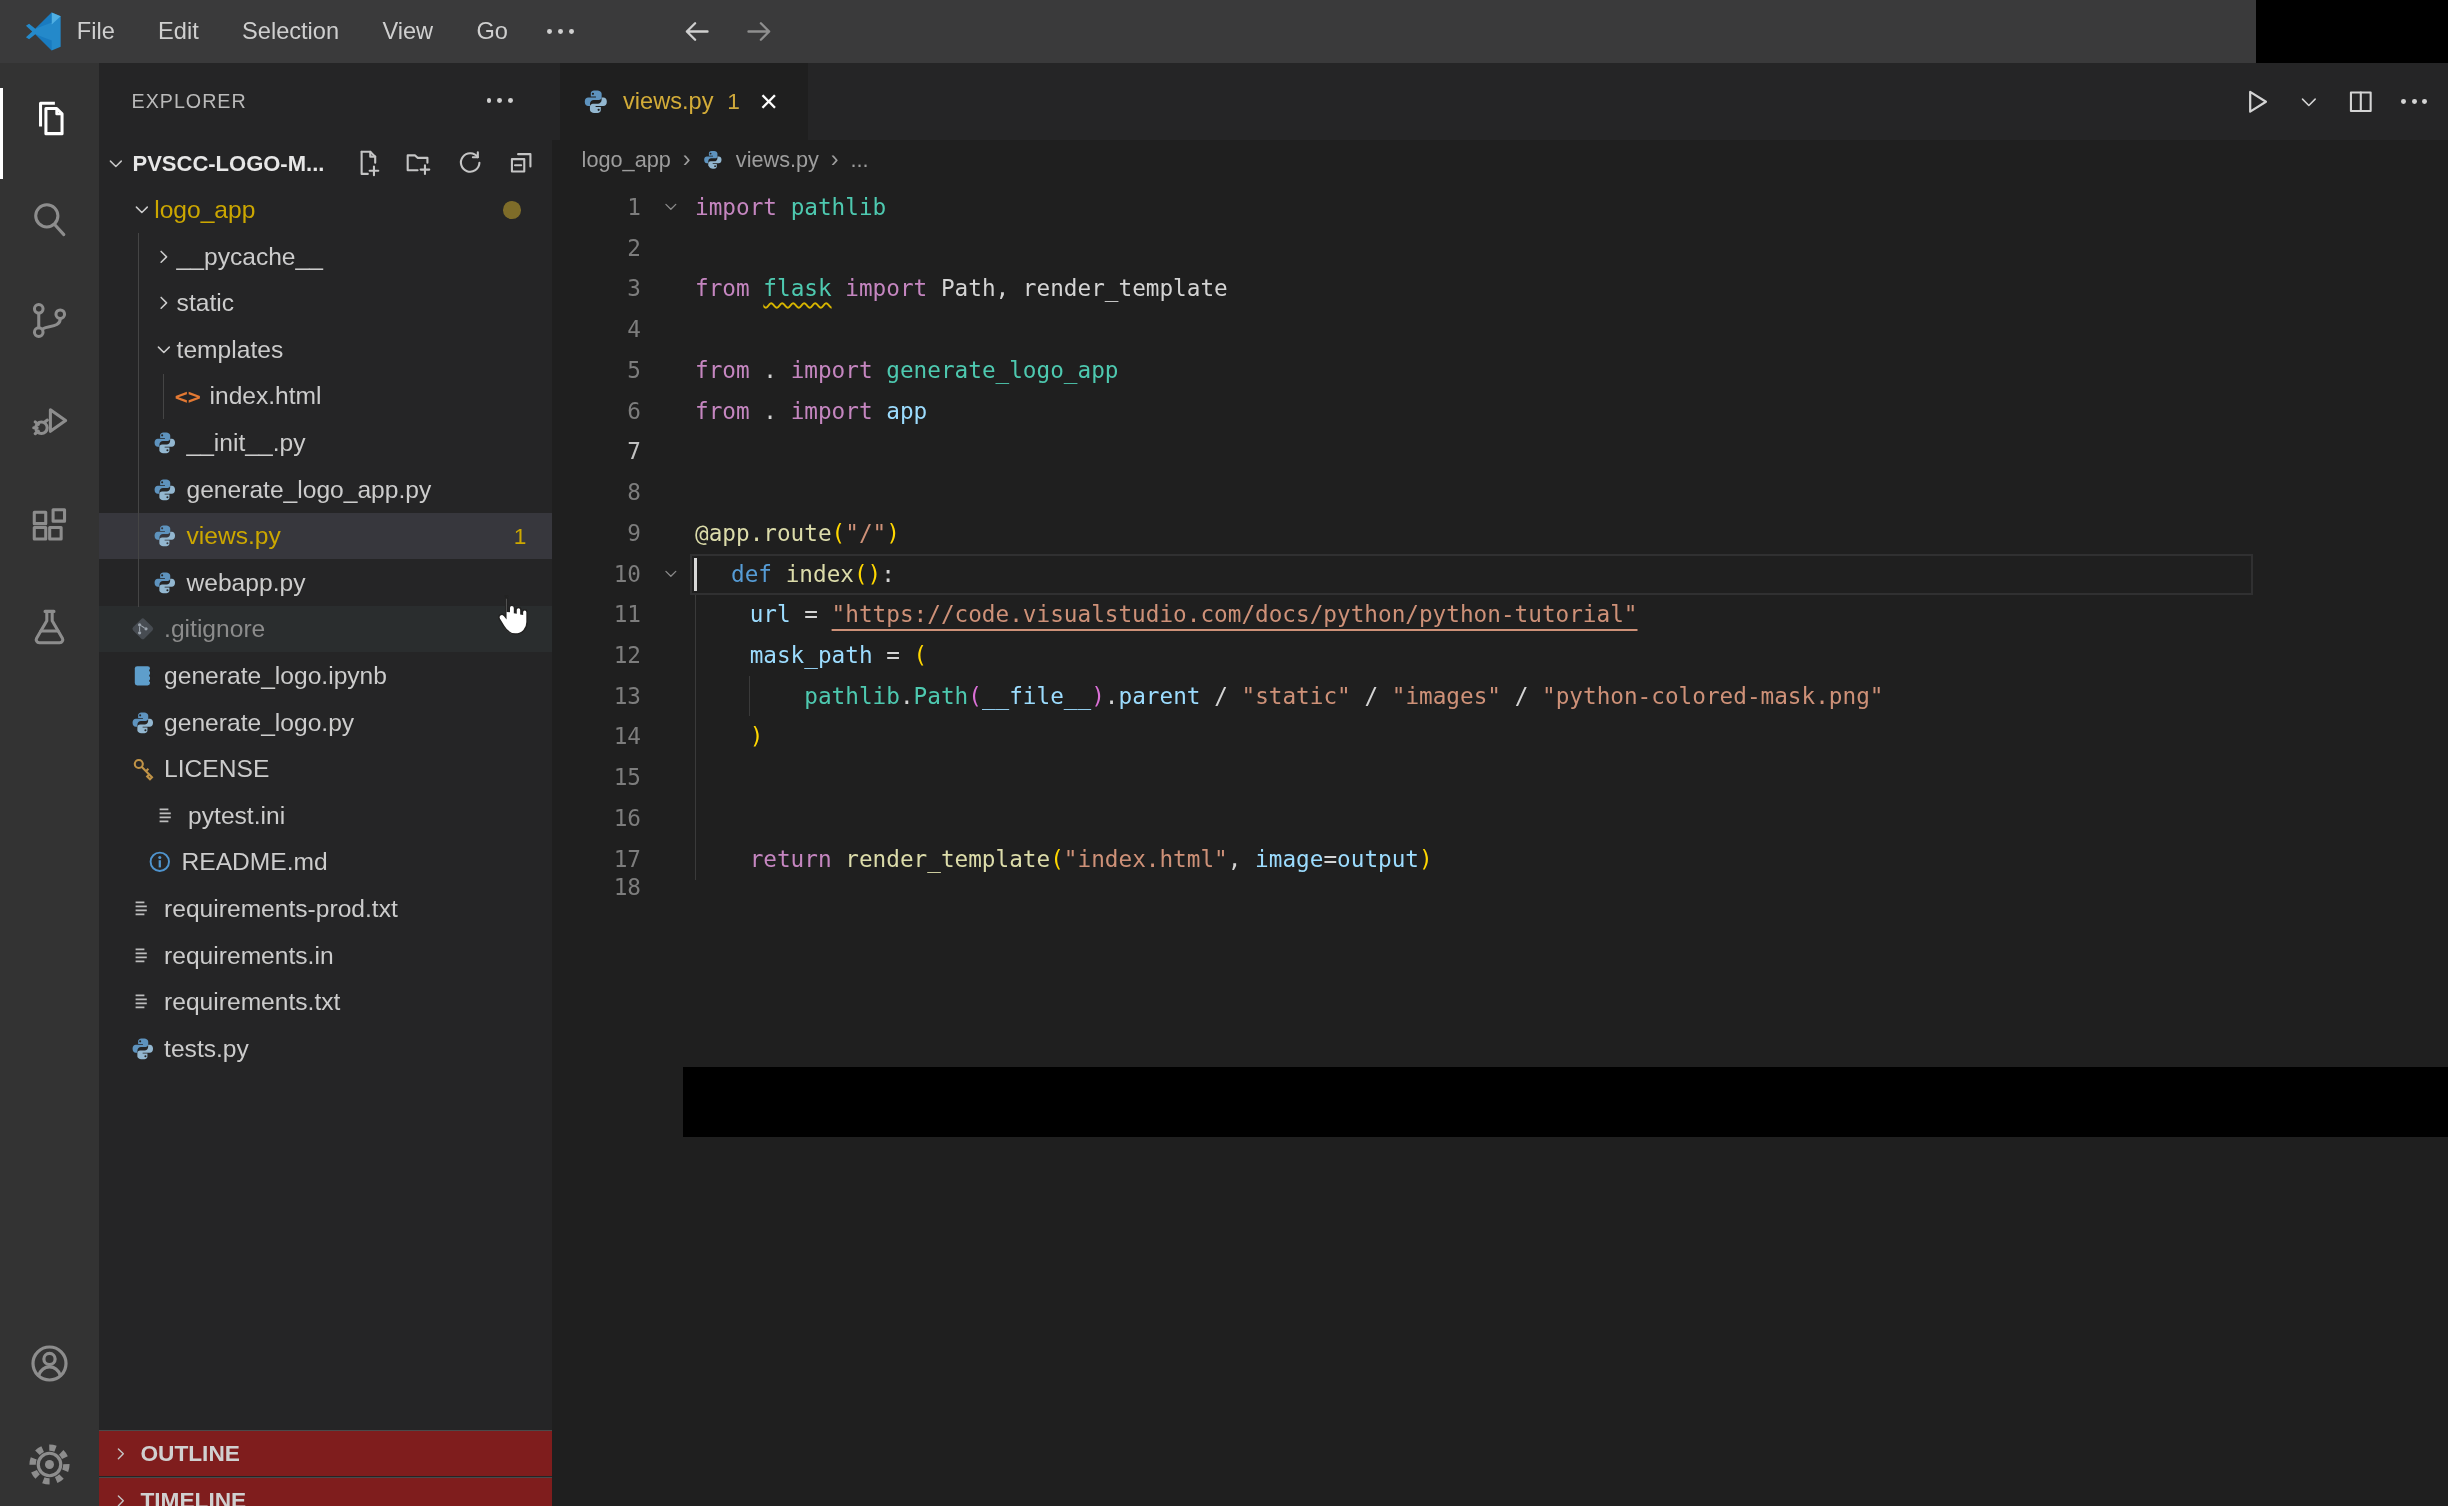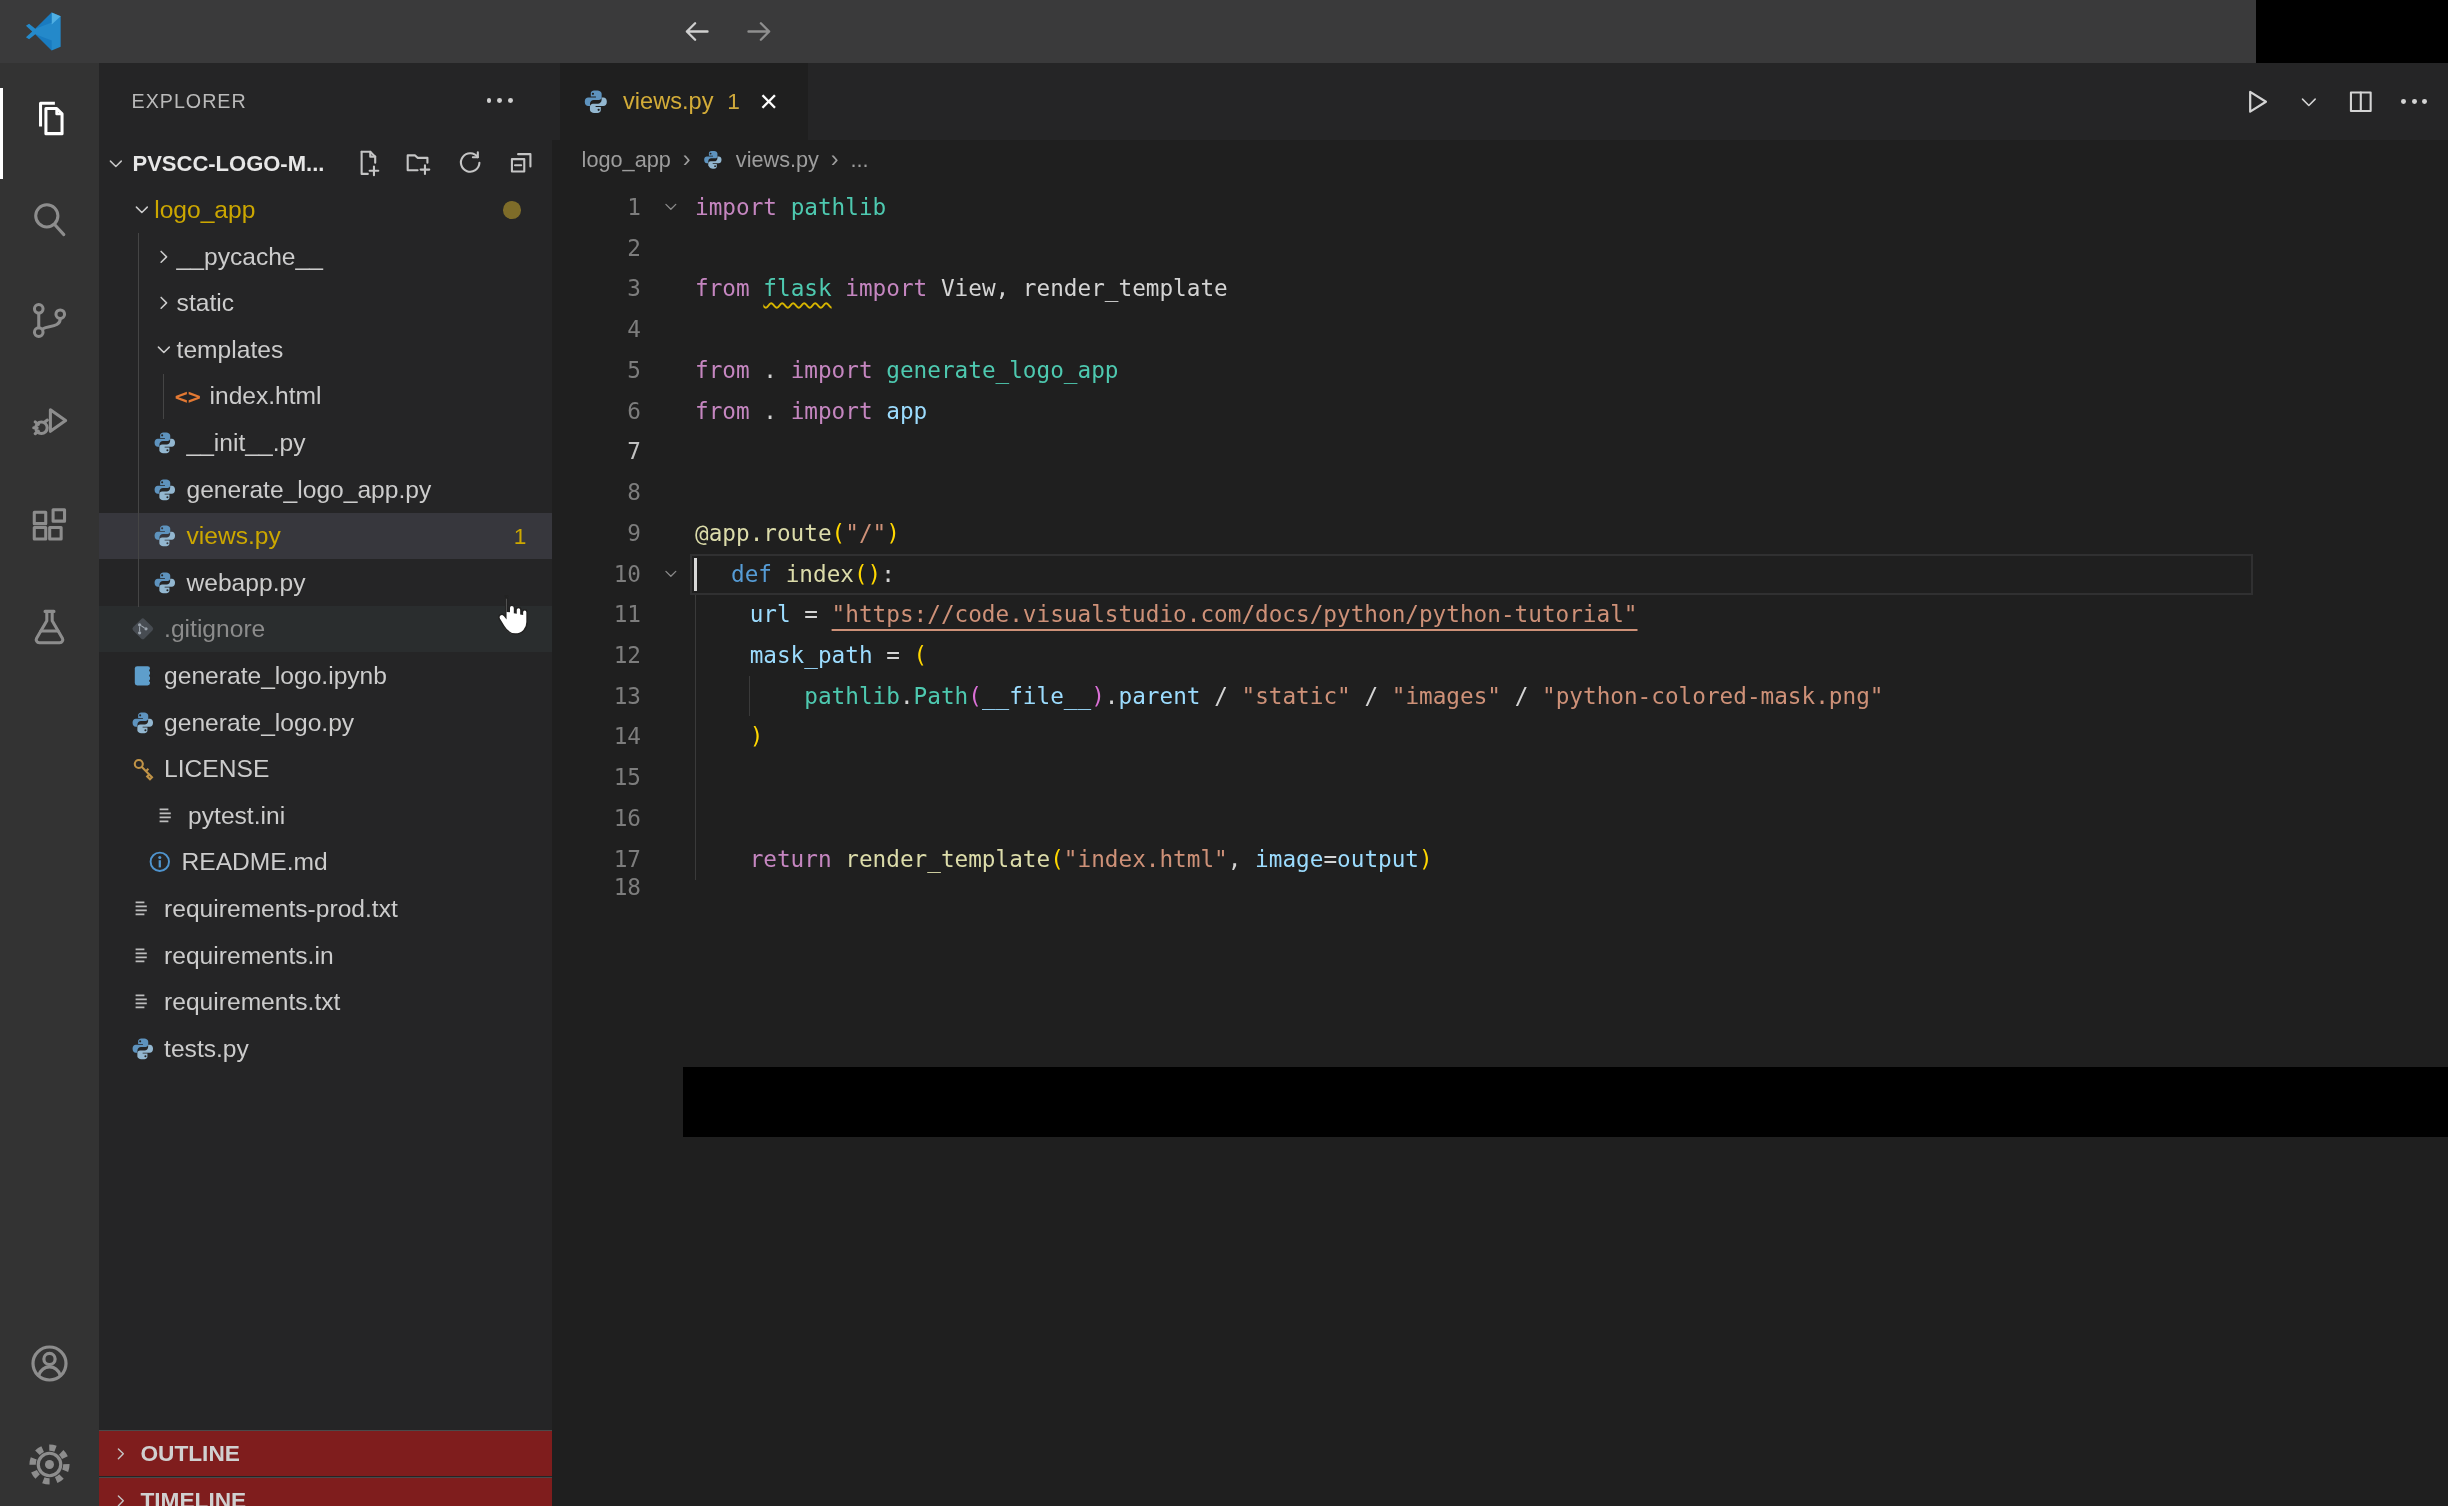--- a/index.html
+++ b/index.html
@@ -95,20 +95,32 @@
 </style>
 </head>
 <body>
 
 <div id="titlebar" class="abs">
   <svg id="vscode-logo" class="abs" viewBox="0 0 100 100">
     <path fill="#2489ca" d="M71 1 L94 11 L94 89 L71 99 L29 57 L13 70 L5 65 L21 50 L5 35 L13 30 L29 43 Z"></path>
     <path fill="#58b6e8" d="M71 1 L94 11 L71 32 Z" opacity="0.85"></path>
     <path fill="#1070b8" d="M29 43 L71 1 L71 99 L29 57 L71 73 L71 27 Z" opacity="0.55"></path>
   </svg>
+  <div id="menus" class="abs">
+      <span class="menu-item">File</span>
+      <span class="menu-item">Edit</span>
+      <span class="menu-item">Selection</span>
+      <span class="menu-item">View</span>
+      <span class="menu-item">Go</span>
+      <span class="dots3" style="margin-left: 7.9px;">
+        <i></i>
+        <i></i>
+        <i></i>
+      </span>
+    </div>
   <div id="nav-arrows" class="abs">
     <svg width="33" height="33" viewBox="0 0 24 24">
       <path class="st" style="stroke:#cfcfcf" d="M20 12H5 M11 6l-6 6 6 6"></path>
     </svg>
     <svg width="33" height="33" viewBox="0 0 24 24">
       <path class="st" style="stroke:#8f8f8f" d="M4 12h15 M13 6l6 6-6 6"></path>
     </svg>
   </div>
   <div id="title-black" class="abs"></div>
 </div>
@@ -468,21 +480,21 @@
             </svg>
           </span>
           <span class="txt"><span class="tk-kw">import</span><span class="tk-pl"> </span><span class="tk-type">pathlib</span></span>
         </div>
         <div class="cl" style="top: 41px;">
           <span class="num">2</span>
           <span class="txt"></span>
         </div>
         <div class="cl" style="top: 81px;">
           <span class="num">3</span>
-          <span class="txt"><span class="tk-kw">from</span><span class="tk-pl"> </span><span class="tk-type tk-squiggle">flask</span><span class="tk-pl"> </span><span class="tk-kw">import</span><span class="tk-pl"> View, render_template</span></span>
+          <span class="txt"><span class="tk-kw">from</span><span class="tk-pl"> </span><span class="tk-type tk-squiggle">flask</span><span class="tk-pl"> </span><span class="tk-kw">import</span><span class="tk-pl"> Path, render_template</span></span>
         </div>
         <div class="cl" style="top: 122px;">
           <span class="num">4</span>
           <span class="txt"></span>
         </div>
         <div class="cl" style="top: 163px;">
           <span class="num">5</span>
           <span class="txt"><span class="tk-kw">from</span><span class="tk-pl"> . </span><span class="tk-kw">import</span><span class="tk-pl"> </span><span class="tk-type">generate_logo_app</span></span>
         </div>
         <div class="cl" style="top: 204px;">

